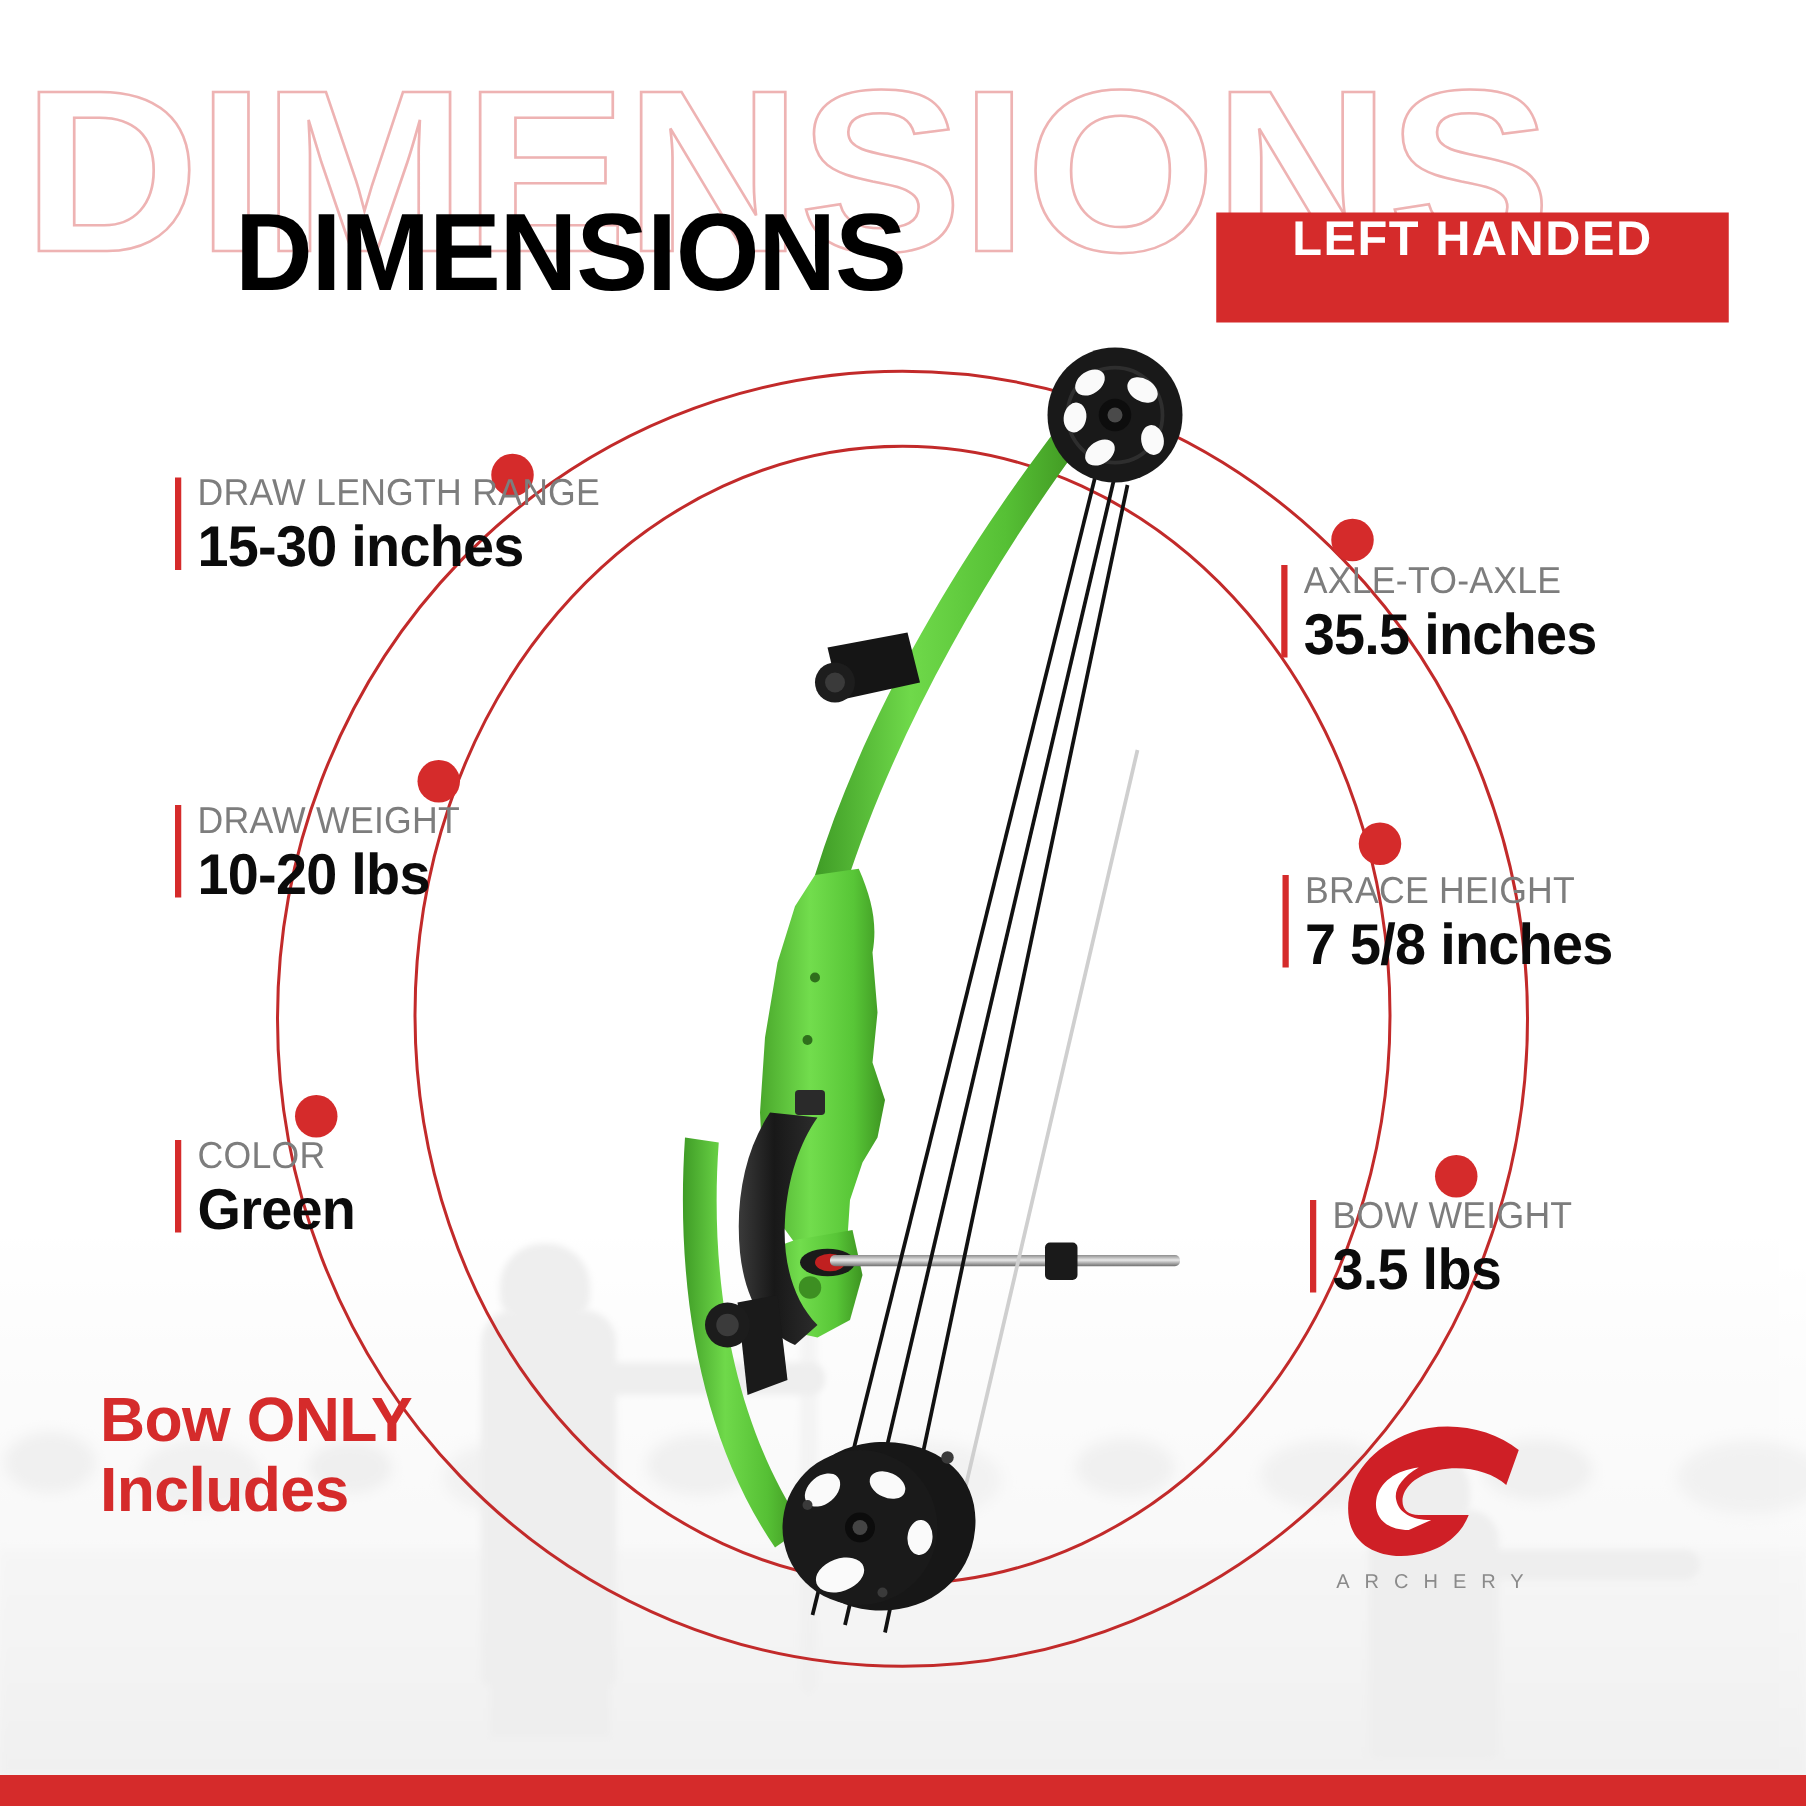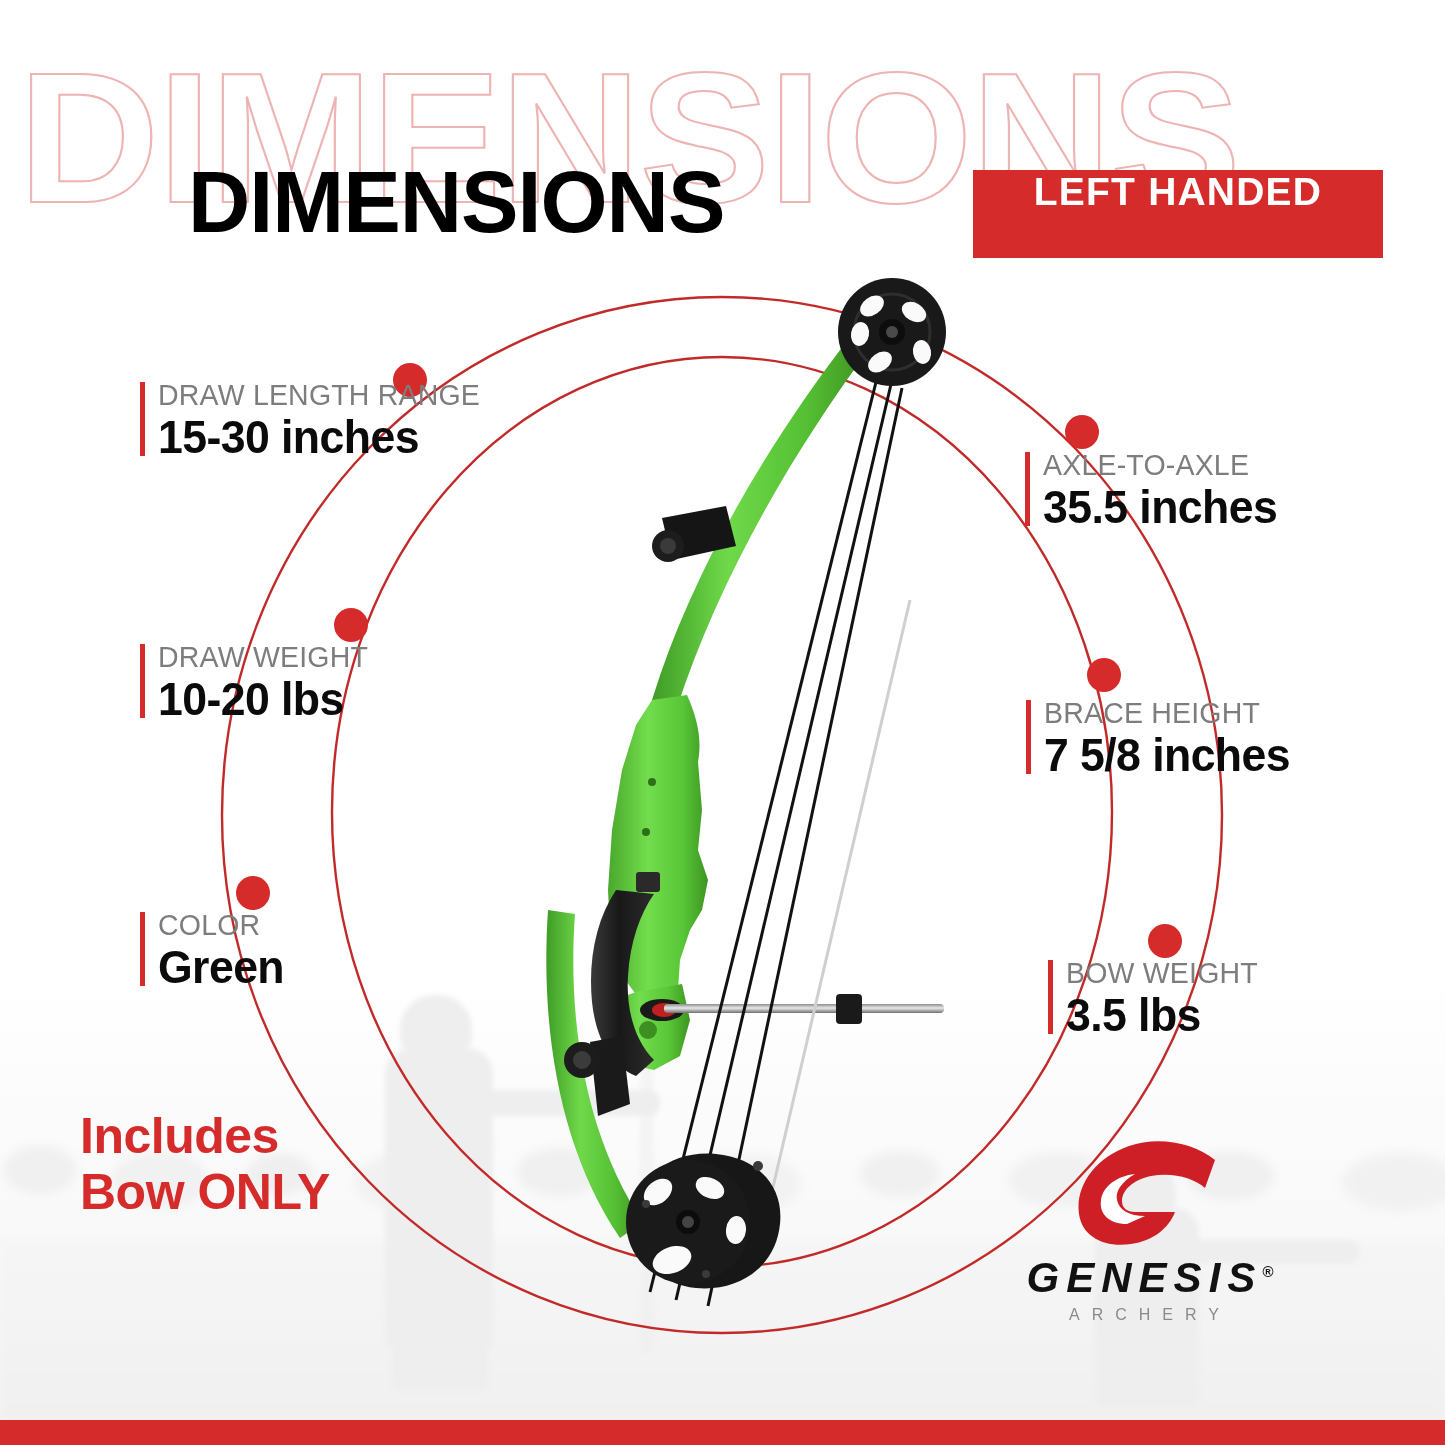--- a/index.html
+++ b/index.html
@@ -387,31 +387,30 @@
     <div class="lbl">BRACE HEIGHT</div>
     <div class="val">7 5/8 inches</div>
   </div>
 
   <div class="spec" style="left:1048px; top:956px;">
     <div class="lbl">BOW WEIGHT</div>
     <div class="val">3.5 lbs</div>
   </div>
 
   <div class="includes">
+    <div>Bow ONLY</div>
     <div>Includes</div>
-    <div>Bow ONLY</div>
   </div>
 
   <div class="logo">
     <svg width="170" height="110" viewBox="0 0 170 110">
       <path d="M150 22 C128 4 92 -2 64 8 C30 20 10 48 14 76 C17 99 40 110 66 106
                C88 103 104 90 110 74 L70 74 C62 74 57 70 57 63 C57 52 68 42 86 38
                C106 34 128 39 140 50 Z" fill="#cf1f26"></path>
       <path d="M62 86 C44 86 34 76 36 62 C38 48 52 38 70 36
                C56 44 50 54 52 62 C54 72 64 78 80 78 Z" fill="#ffffff"></path>
     </svg>
-    <div class="wordmark"><span>GENESIS</span><span class="reg">®</span></div>
     <div class="sub">ARCHERY</div>
   </div>
 
   <div class="bottom-bar"></div>
 
 </div>
 
 </body></html>

